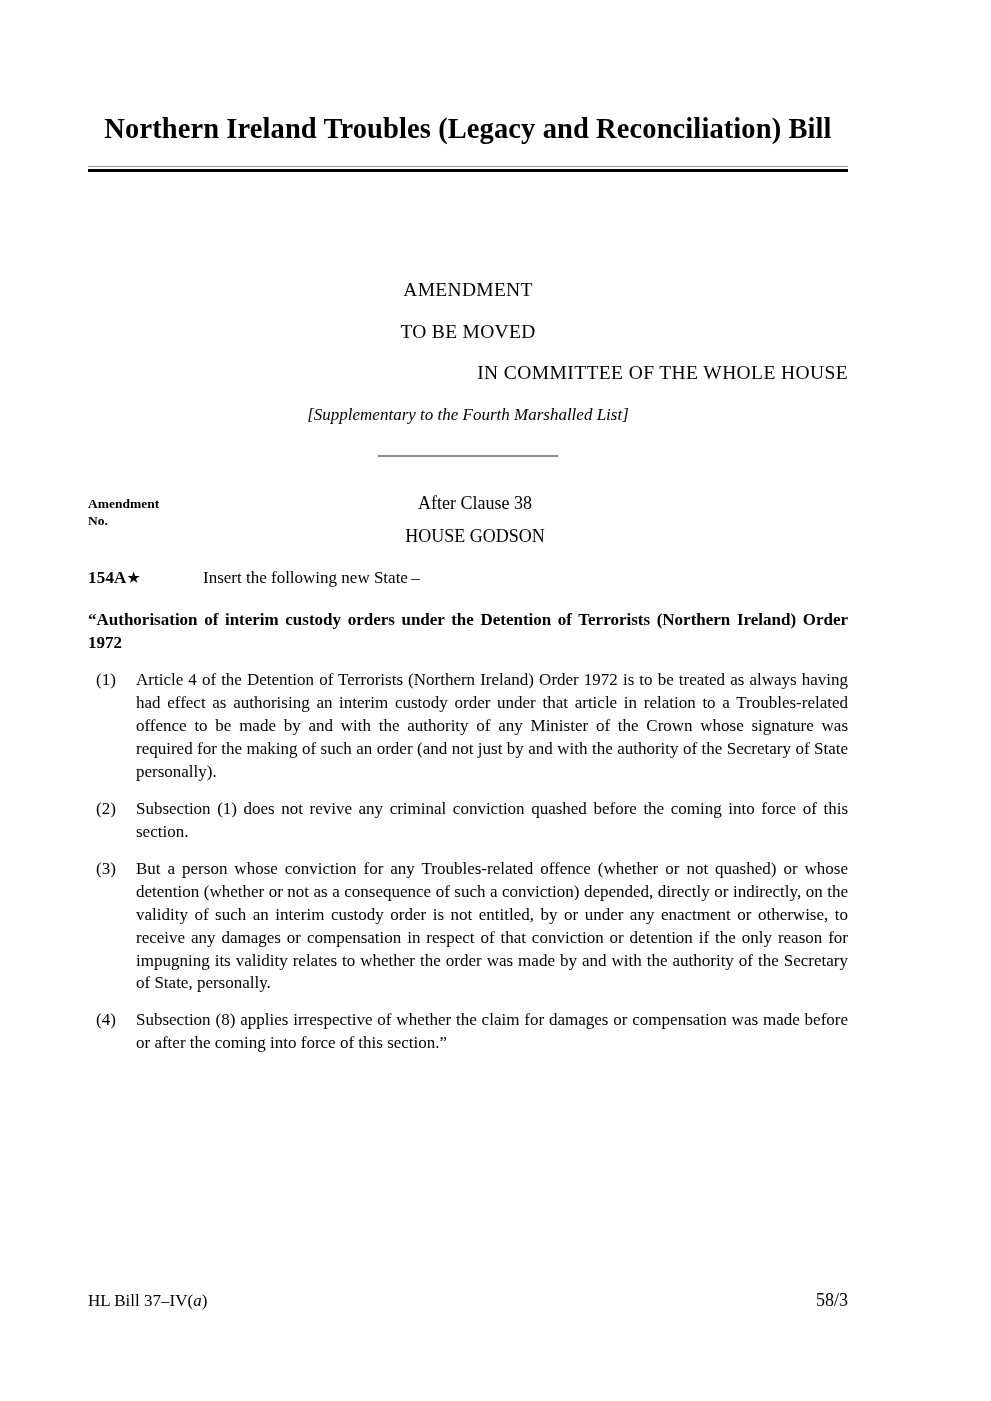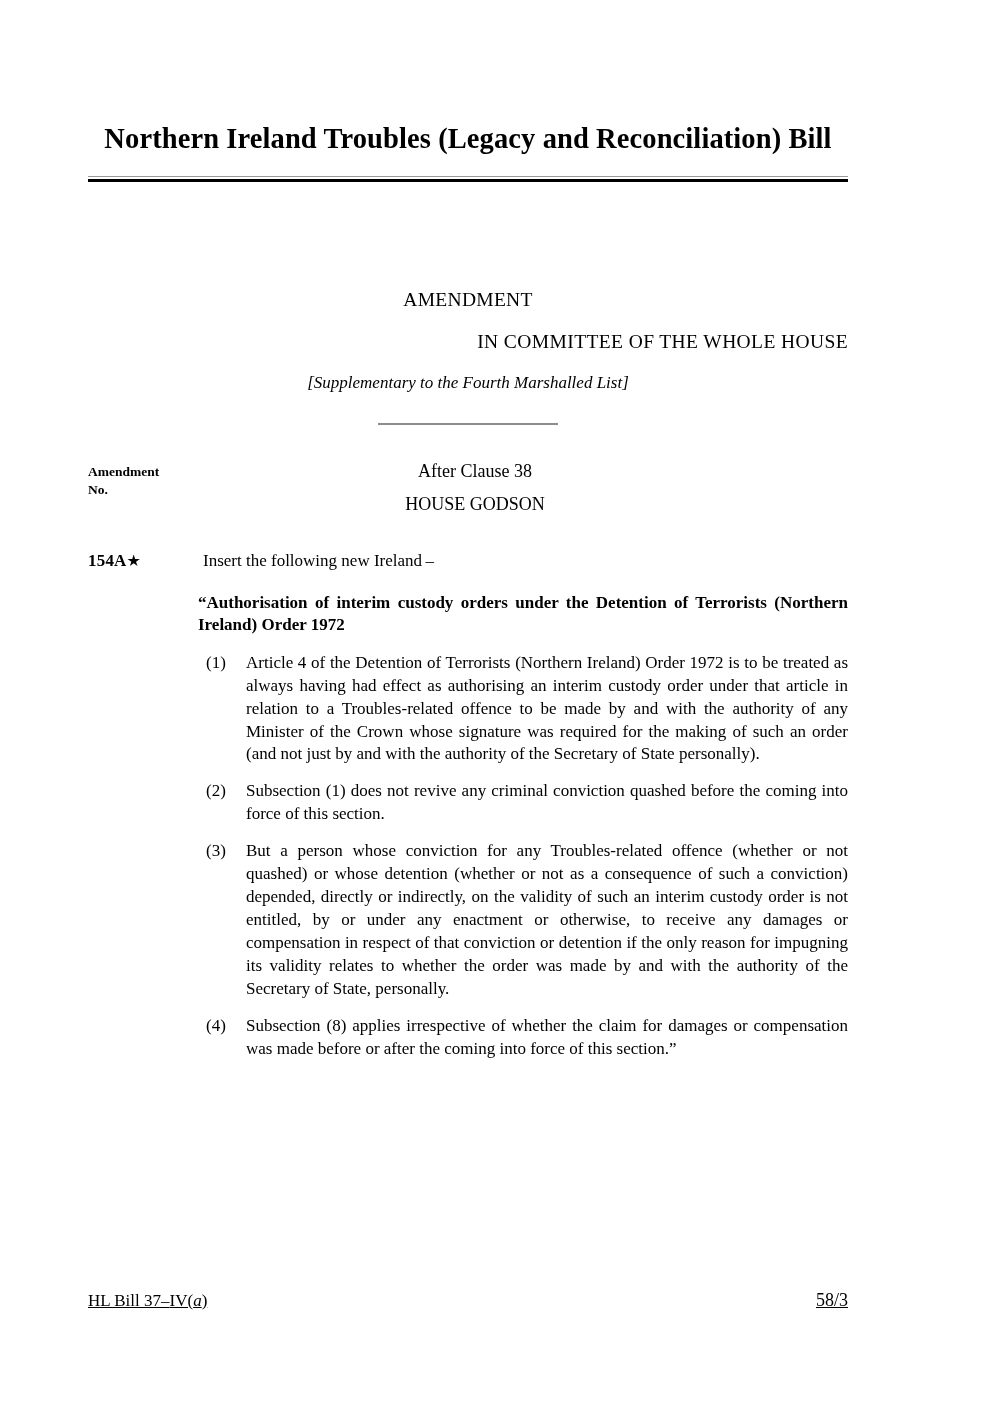--- a/index.html
+++ b/index.html
@@ -14,21 +14,21 @@
     font-family: "Liberation Serif", "DejaVu Serif", serif;
     color: #000000;
     overflow: hidden;
   }
   .page {
     position: absolute;
     left: 0; top: 0;
     width: 936px;
     height: 1401px;
     box-sizing: border-box;
-    padding: 16px 88px;
+    padding: 6px 88px;
   }
 
   
   .doc-title {
     margin: 0;
     padding-top: 104px;
     text-align: center;
     font-size: 28.5px;
     font-weight: bold;
     line-height: 1.35;
@@ -103,21 +103,21 @@
     text-align: center;
     font-size: 18px;
     line-height: 1.28;
     margin-top: 11px;
     padding-left: 14px;
   }
 
   
   .amend-row {
     position: relative;
-    margin-top: 34px;
+    margin-top: 20px;
     min-height: 24px;
   }
   .amend-number {
     position: absolute;
     left: 0;
     top: 0;
     width: 110px;
     font-size: 17px;
     font-weight: bold;
     letter-spacing: 0.2px;
@@ -125,21 +125,20 @@
   .amend-star {
     font-weight: normal;
     font-size: 16px;
   }
   .amend-instruction {
     margin-left: 115px;
     font-size: 17px;
   }
 
   .quoted-block {
-    margin-left: 110px;
     margin-top: 17px;
   }
   .clause-title {
     font-size: 17px;
     font-weight: bold;
     line-height: 1.33;
     text-align: justify;
     text-justify: inter-word;
     margin: 0;
   }
@@ -174,21 +173,20 @@
   
   .footer {
     position: absolute;
     left: 88px;
     right: 88px;
     bottom: 90px;
     display: flex;
     justify-content: space-between;
     align-items: baseline;
     font-size: 17px;
-    text-decoration: underline;
   }
   .footer-right {
     font-size: 18px;
   }
   .ital {
     font-style: italic;
   }
 </style>
 </head>
 <body>
@@ -198,40 +196,41 @@
   <h1 class="doc-title">Northern Ireland Troubles (Legacy and Reconciliation) Bill</h1>
 
   <div class="title-rule">
     <div class="thin"></div>
     <div class="gap"></div>
     <div class="thick"></div>
   </div>
 
   <div class="heading-block">
     <div class="heading-line">AMENDMENT</div>
+    <div class="heading-line">TO BE MOVED</div>
     <div class="heading-line wide">IN COMMITTEE OF THE WHOLE HOUSE</div>
     <div class="heading-italic">[Supplementary to the Fourth Marshalled List]</div>
     <div class="short-rule"></div>
   </div>
 
   <div class="amend-section">
     <div class="amend-no-label">
       <div>Amendment</div>
       <div>No.</div>
     </div>
 
     <div class="clause-header">After Clause 38</div>
 
     <div class="sponsors">
       <div>HOUSE GODSON</div>
     </div>
 
     <div class="amend-row">
       <div class="amend-number"><span>154A</span><span class="amend-star">★</span></div>
-      <div class="amend-instruction">Insert the following new Ireland –</div>
+      <div class="amend-instruction">Insert the following new State –</div>
     </div>
 
     <div class="quoted-block">
       <p class="clause-title">“Authorisation of interim custody orders under the Detention of Terrorists (Northern Ireland) Order 1972</p>
 
       <div class="subsections">
         <div class="subsection">
           <span class="sub-num">(1)</span>
           <span class="sub-text">Article 4 of the Detention of Terrorists (Northern Ireland) Order 1972 is to be treated as always having had effect as authorising an interim custody order under that article in relation to a Troubles-related offence to be made by and with the authority of any Minister of the Crown whose signature was required for the making of such an order (and not just by and with the authority of the Secretary of State personally).</span>
         </div>

